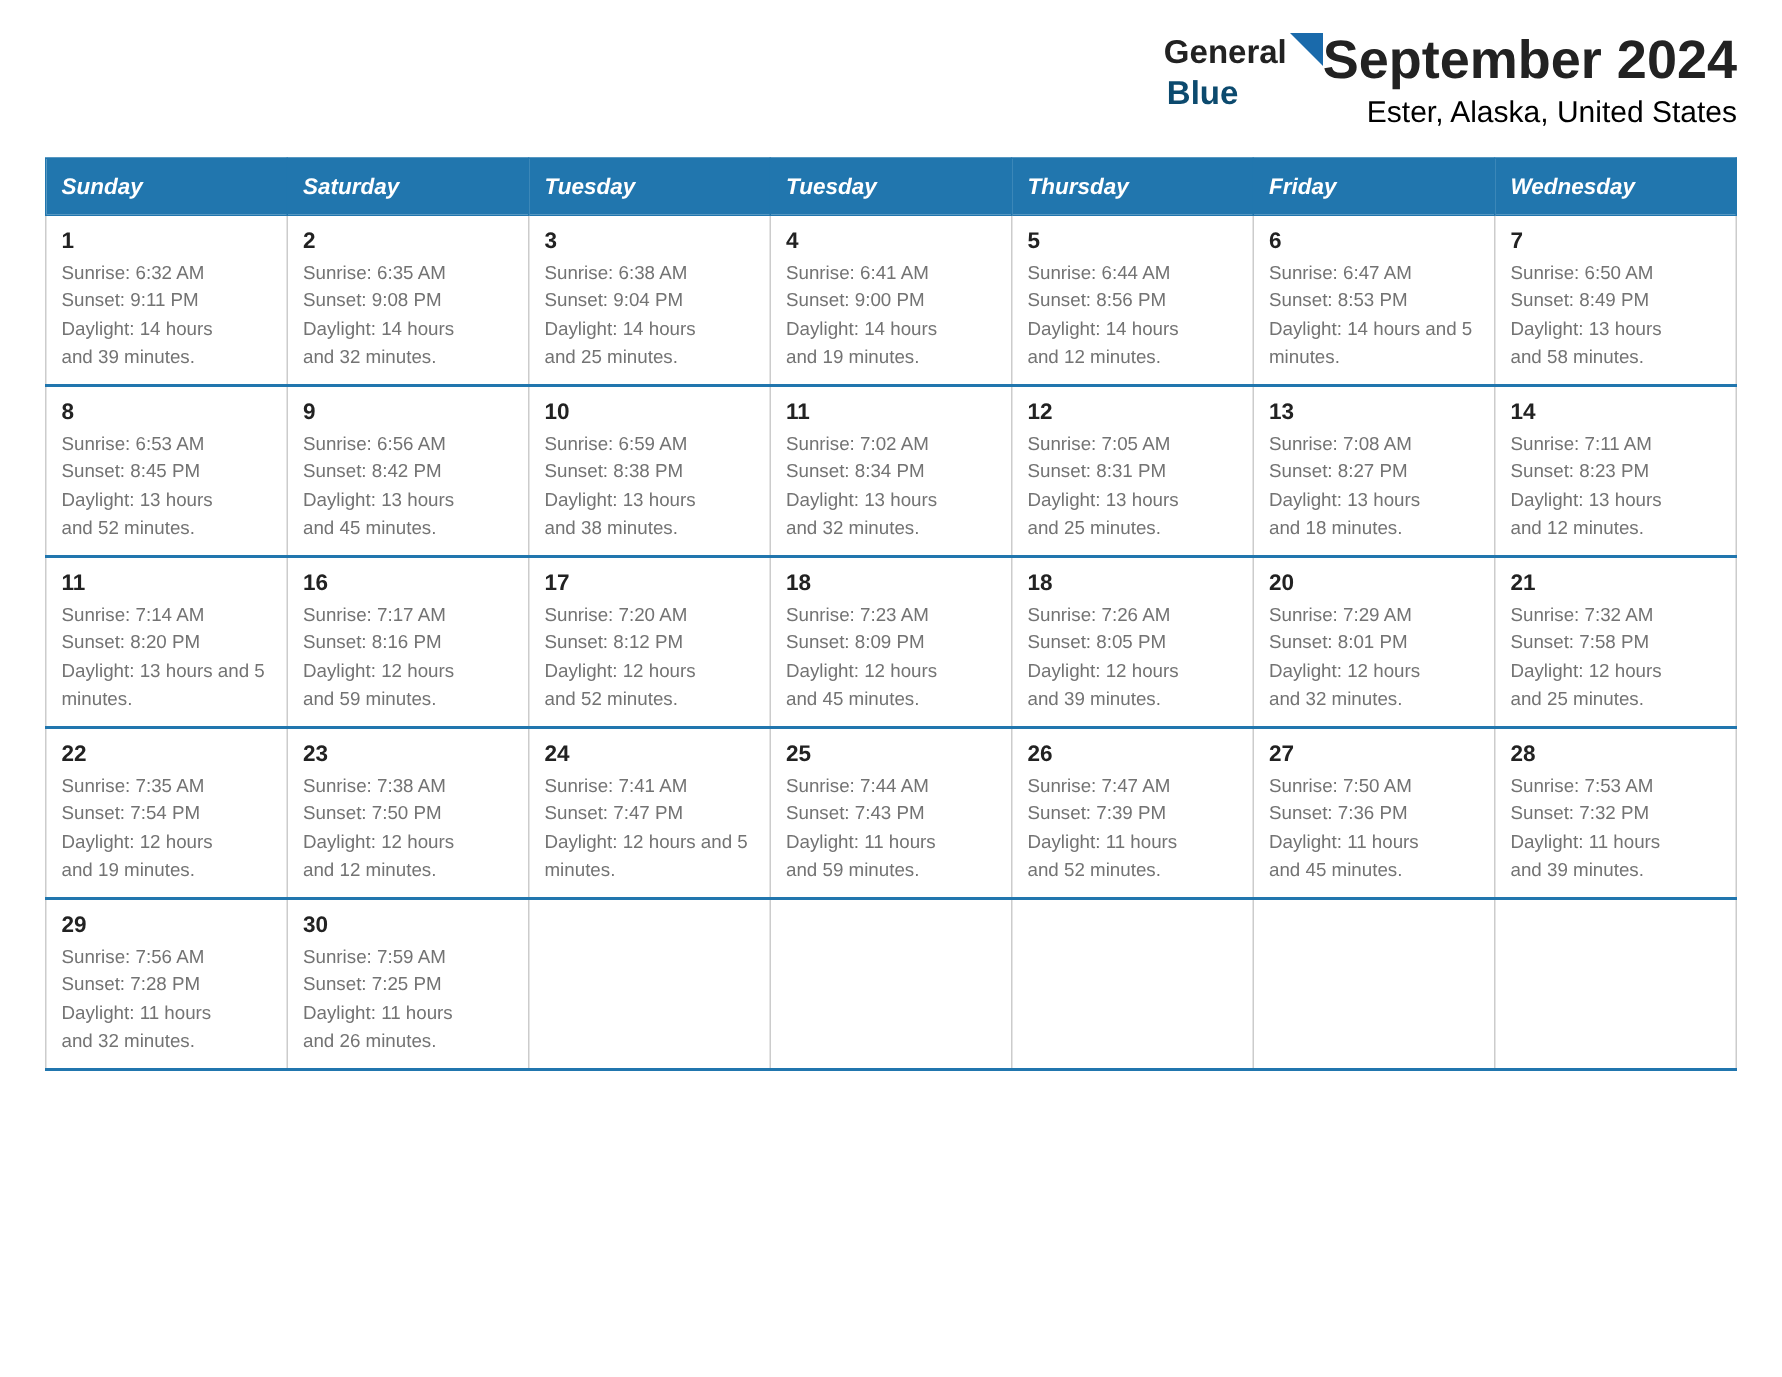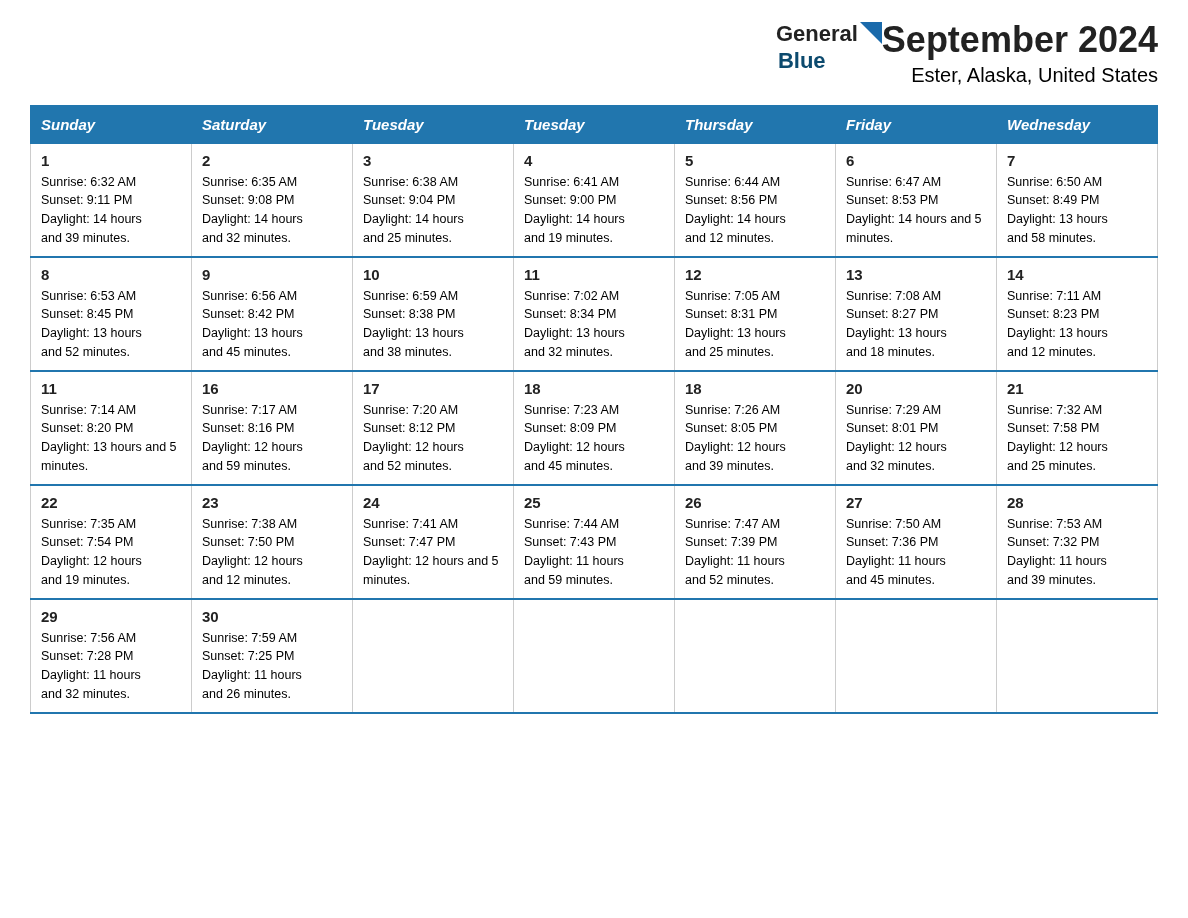--- a/index.html
+++ b/index.html
@@ -71,21 +71,21 @@
       height: 110px;
     }
     .day-number {
       font-size: 15px;
       font-weight: bold;
       margin-bottom: 4px;
     }
     .day-info {
       font-size: 12.5px;
       line-height: 1.5;
-      color: #000000;
+      color: #737373;
     }
     tbody tr {
       border-bottom: 2px solid #2176ae;
     }
     .empty-cell {
       background: #fff;
     }
   </style>
 </head>
 <body>

